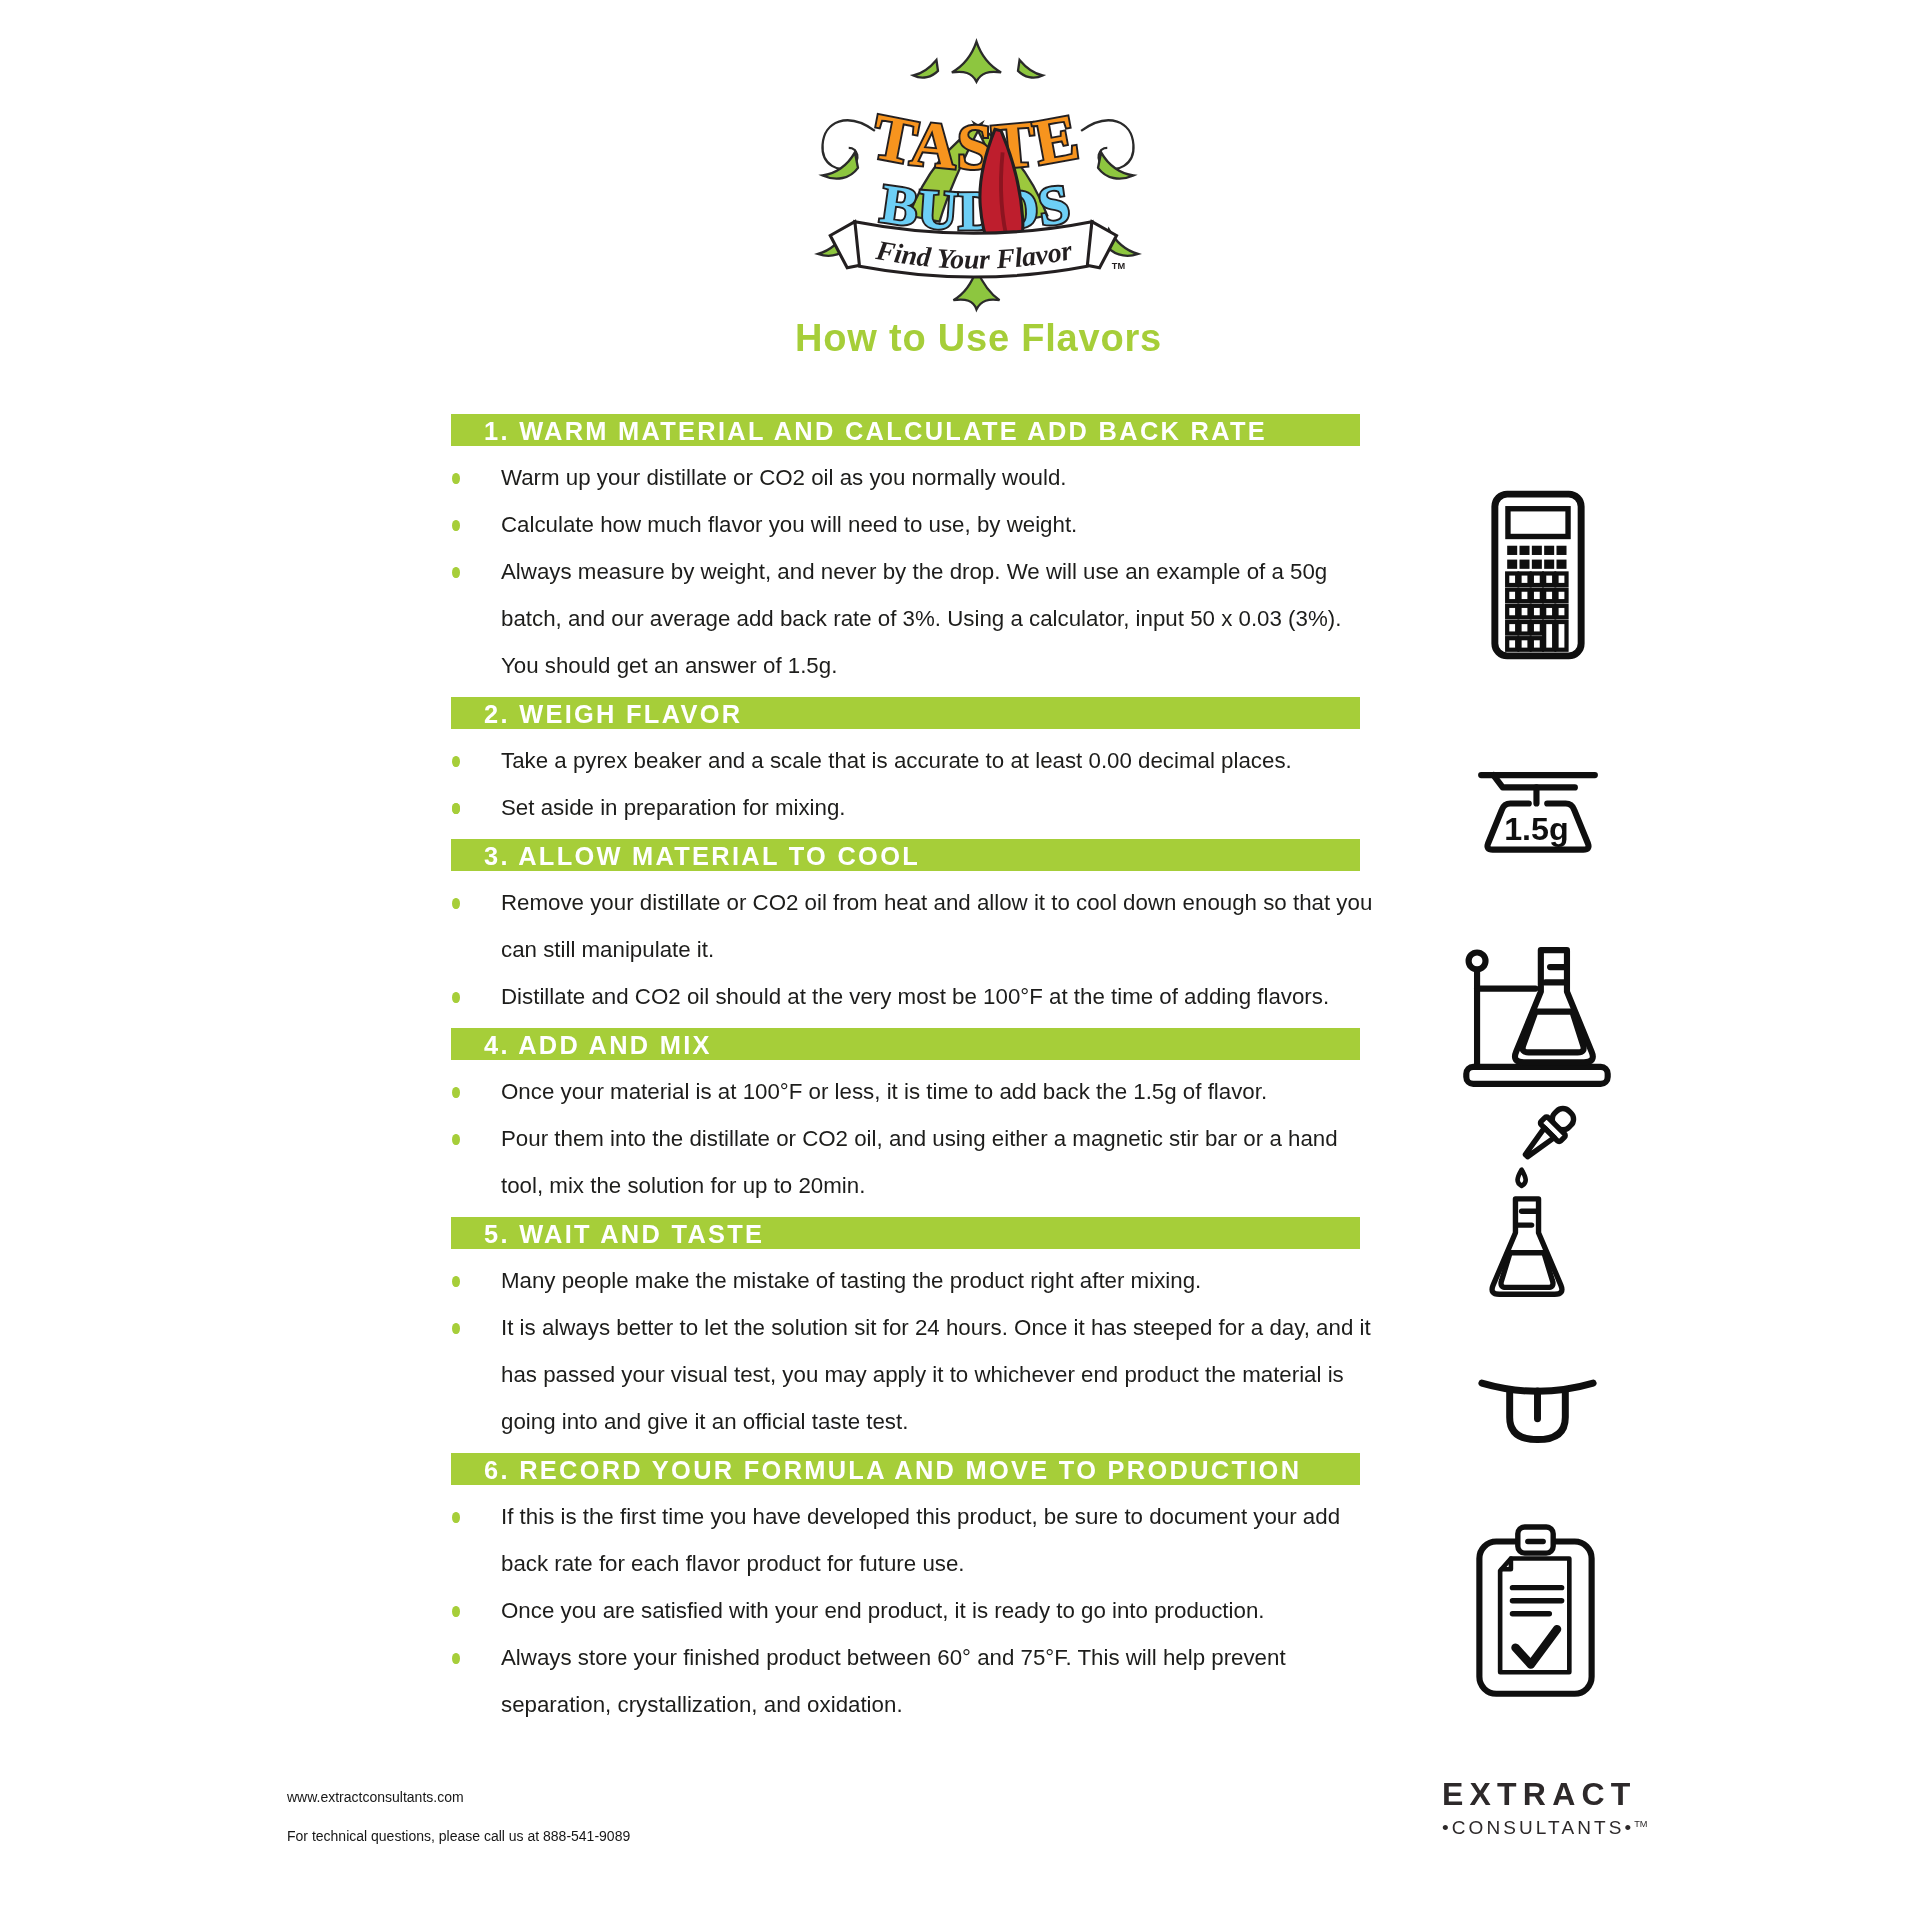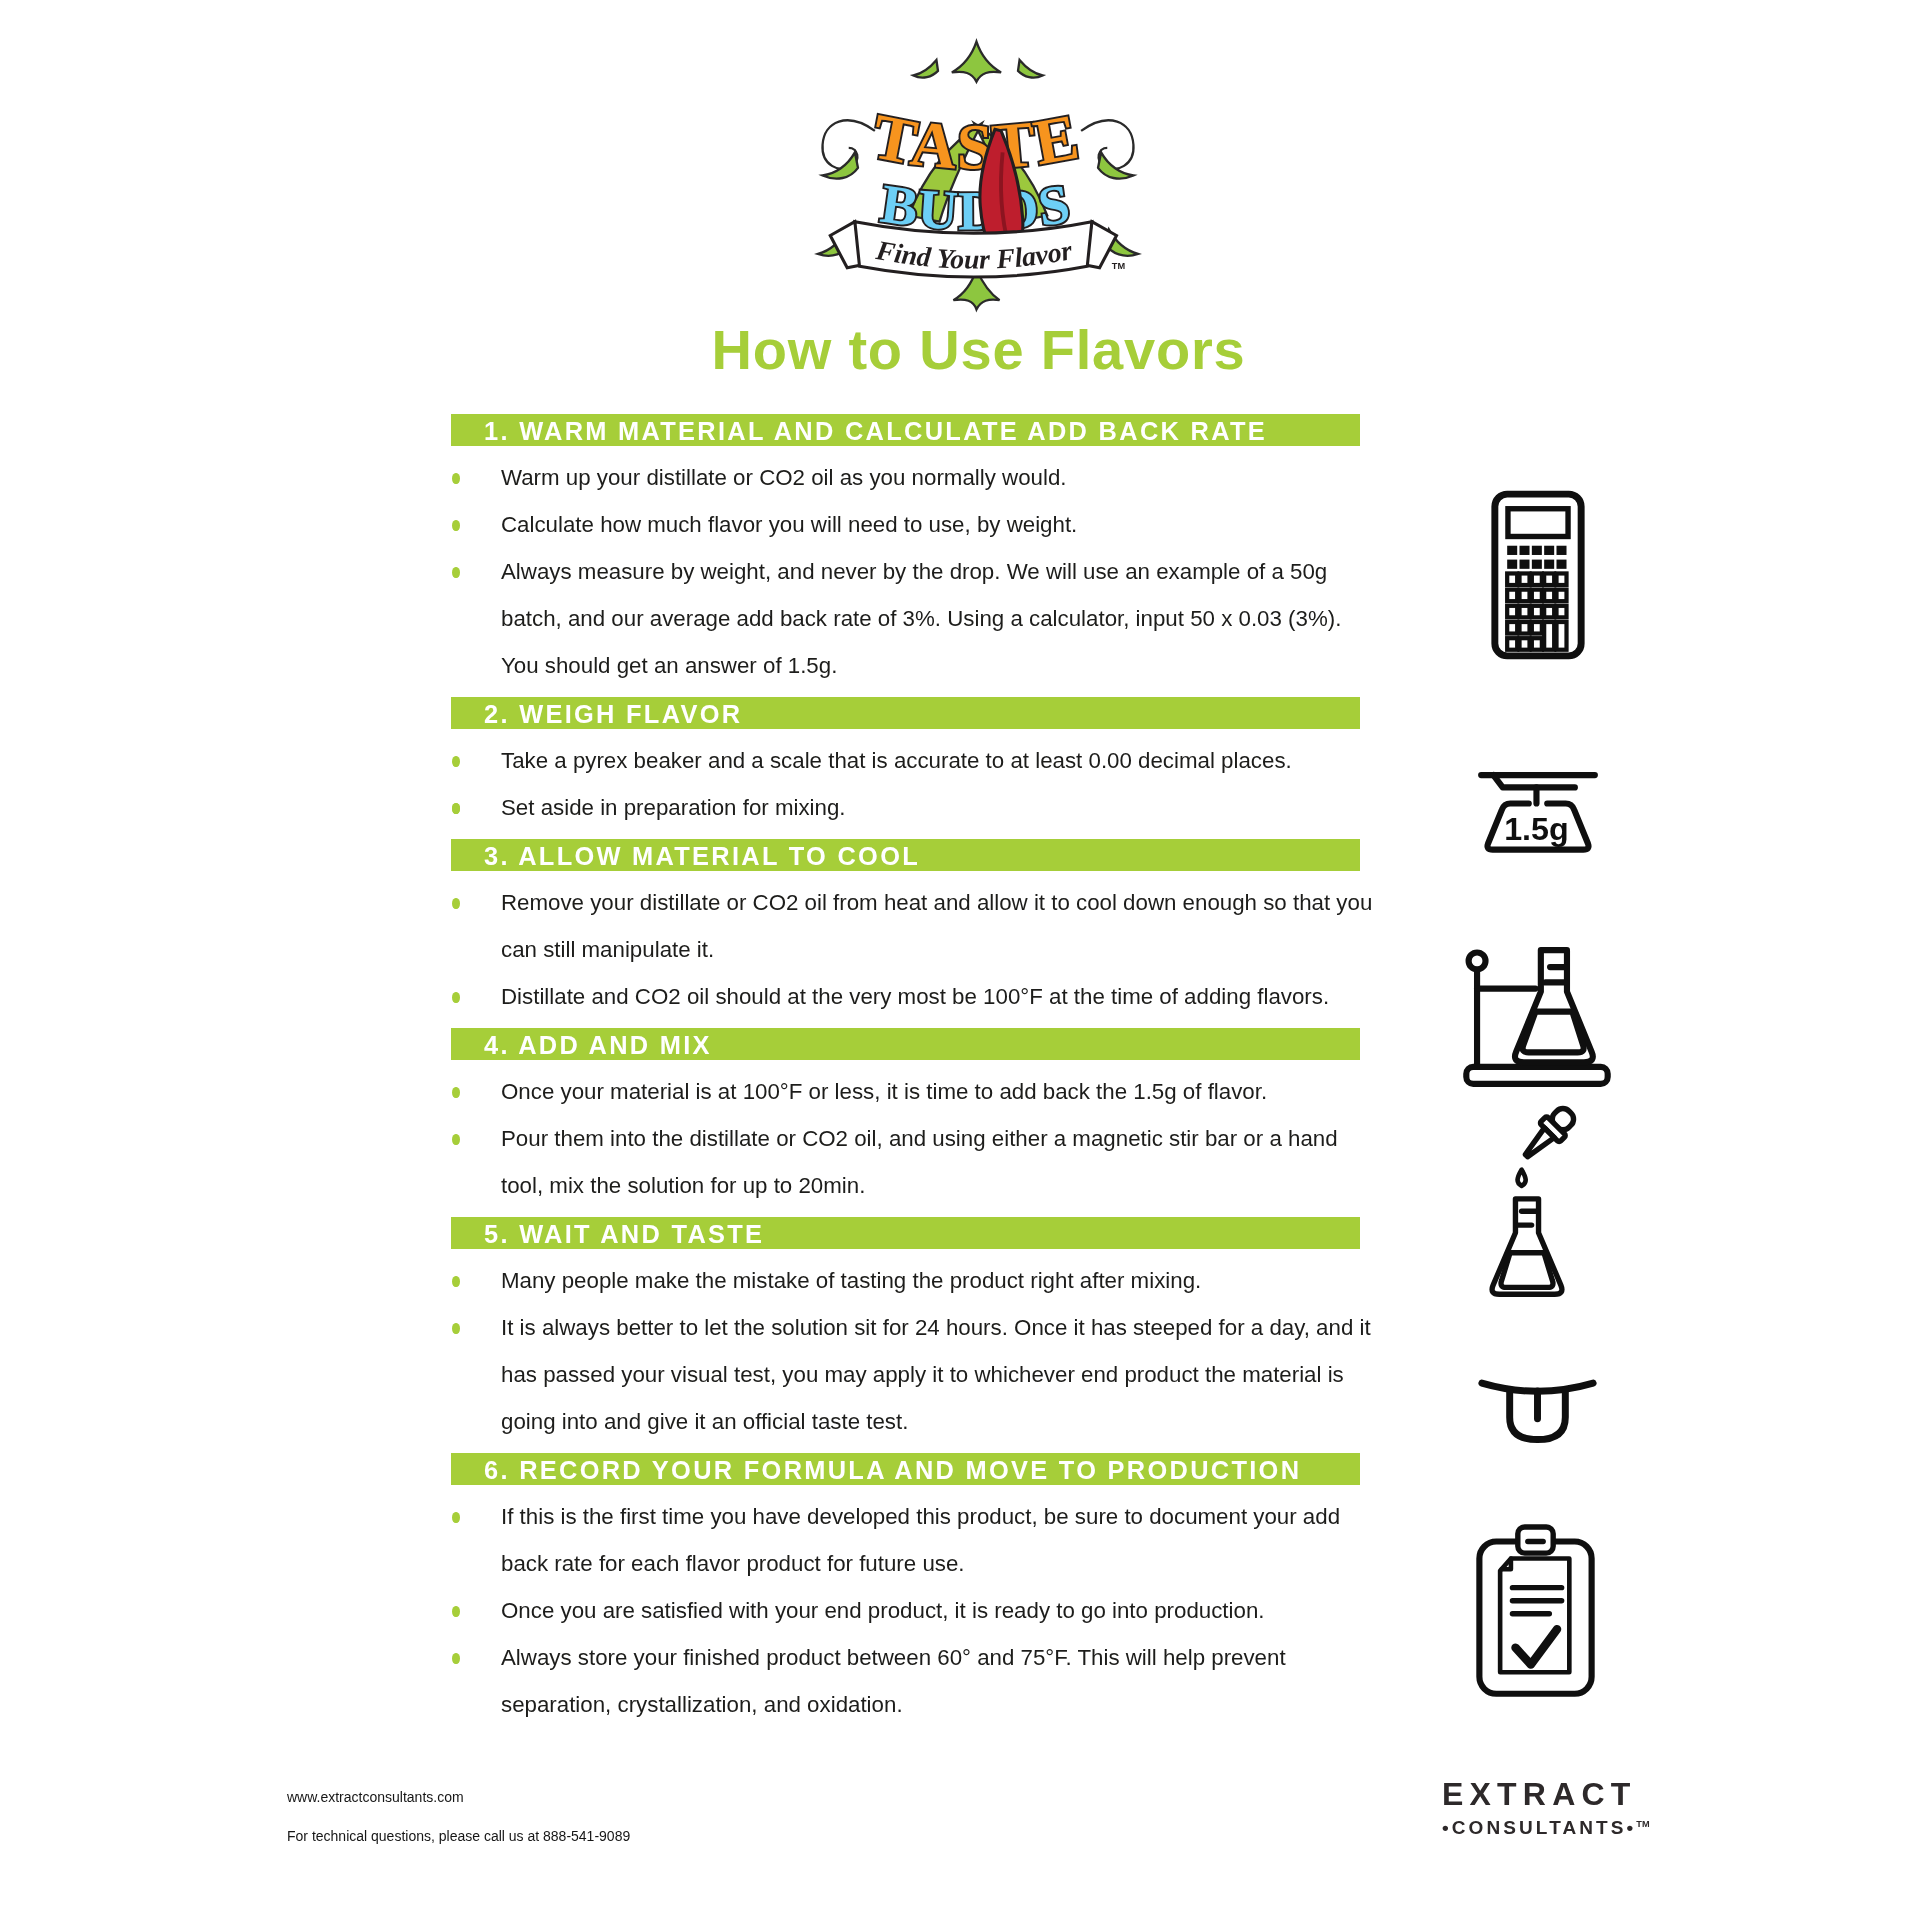--- a/index.html
+++ b/index.html
@@ -5,21 +5,21 @@
 <style>
   html,body { margin:0; padding:0; background:#ffffff; }
   .page {
     position:relative; width:1926px; height:1926px; background:#ffffff;
     font-family:"Liberation Sans", sans-serif; color:#231f20; overflow:hidden;
   }
   
   .logo-svg { position:absolute; left:801px; top:37px; width:354px; height:277px; }
   .page-title {
     position:absolute; left:593px; top:317px; width:771px; margin:0;
-    text-align:center; font-size:56px; font-weight:bold; letter-spacing:0.8px;
+    text-align:center; font-size:38px; font-weight:bold; letter-spacing:0.8px;
     color:#a6ce39;
   }
   
   .content { position:absolute; left:451px; top:414px; width:909px; }
   section.step { margin:0; }
   .step .bar {
     height:32px; line-height:35px; background:#a6ce39; color:#ffffff;
     font-weight:bold; font-size:25.4px; letter-spacing:2.3px;
     padding-left:33px; box-sizing:border-box; white-space:nowrap; overflow:hidden;
   }
@@ -38,21 +38,21 @@
   .icon-calculator   { left:1491px; top:490px;  width:94px; height:170px; }
   .icon-scale        { left:1475px; top:768px;  width:126px; height:88px; }
   .icon-flask-stand  { left:1463px; top:944px; width:148px; height:146px; }
   .icon-dropper-flask{ left:1489px; top:1102px; width:96px; height:200px; }
   .icon-tongue       { left:1478px; top:1373px; width:119px; height:79px; }
   .icon-clipboard    { left:1474px; top:1523px; width:123px; height:177px; }
   
   .footer-left { position:absolute; left:287px; top:1778px; font-size:14px; line-height:39px; color:#161616; }
   .ec-logo { position:absolute; left:1442px; top:1777px; color:#2d292a; }
   .ec-logo .l1 { font-size:32px; font-weight:bold; letter-spacing:6.2px; line-height:34px; }
-  .ec-logo .l2 { font-size:19px; font-weight:bold; letter-spacing:3.1px; line-height:23px; margin-top:2.3px; }
+  .ec-logo .l2 { font-size:19px; font-weight:normal; letter-spacing:3.1px; line-height:23px; margin-top:2.3px; }
   .ec-logo sup { font-size:9.2px; letter-spacing:0; }
 </style>
 </head>
 <body>
 
 <div class="page">
 
   <svg class="logo-svg" viewBox="0 0 460 360">
     <defs>
       <path id="arc-taste" d="M70 150 Q225 192 385 150"></path>

